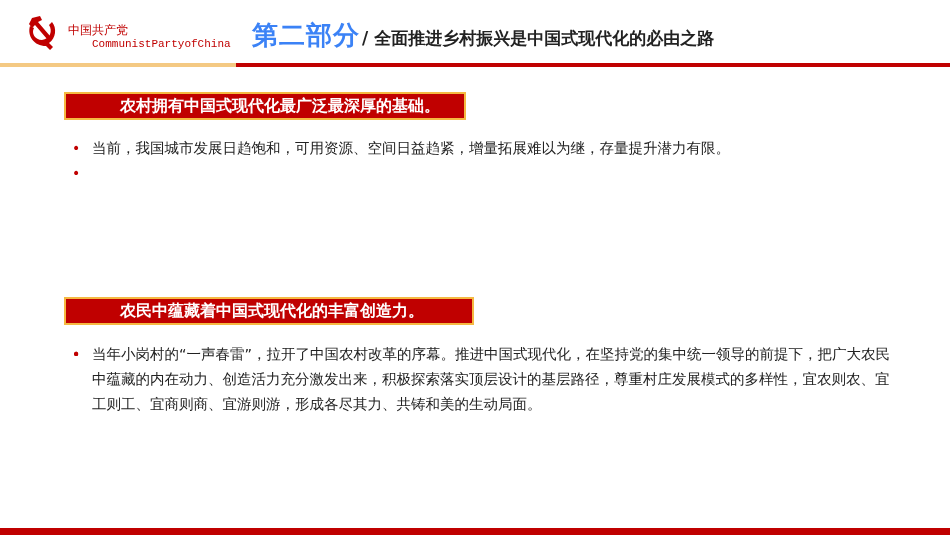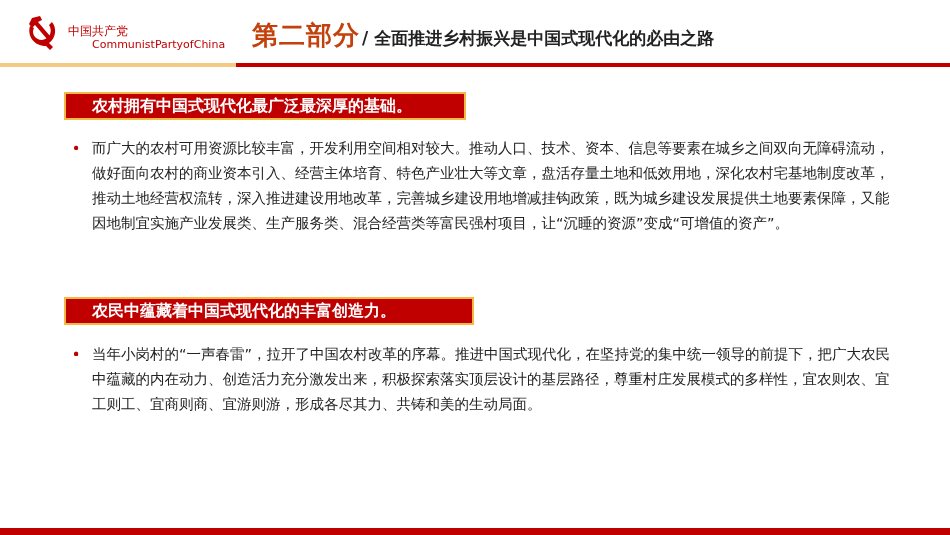--- a/index.html
+++ b/index.html
@@ -1,31 +1,31 @@
 <!DOCTYPE html>
 <html><head>
 <meta charset="utf-8">
 <style>
   html, body { margin: 0; padding: 0; }
   body {
     width: 950px; height: 535px; background: #ffffff; position: relative; overflow: hidden;
     font-family: "DejaVu Sans", "Liberation Sans", sans-serif; color: #222;
   }
   .logo { position: absolute; left: 22px; top: 12px; width: 40px; height: 40px; }
-  .brand { position: absolute; left: 68px; top: 24px; }
+  .brand { position: absolute; left: 68px; top: 24px; font-family: Liberation Mono, monospace; }
   .brand-cn { font-size: 12px; color: #c00000; line-height: 14px; }
   .brand-en { font-size: 11px; color: #c00000; line-height: 13px; margin-left: 24px; }
-  .section-num { position: absolute; left: 252px; top: 18px; font-size: 26px; font-weight: bold; color: #c2410c; letter-spacing: 1px; }
+  .section-num { position: absolute; left: 252px; top: 18px; font-size: 26px; font-weight: bold; color: #3b82f6; letter-spacing: 1px; }
   .section-title { position: absolute; left: 362px; top: 27px; font-size: 17px; font-weight: bold; color: #222; }
   .line-tan { position: absolute; left: 0; top: 63px; width: 236px; height: 4px; background: #f4c983; }
   .line-red { position: absolute; left: 236px; top: 63px; width: 714px; height: 4px; background: #c00000; }
   .banner {
     position: absolute; left: 64px; height: 28px; background: #c00000;
     border: 2px solid #f5b942; box-sizing: border-box; width: 402px;
-    color: #fff; font-weight: bold; font-size: 16px; line-height: 24px; padding-left: 26px;
+    color: #fff; font-weight: bold; font-size: 16px; line-height: 24px; padding-left: 54px;
   }
   .banner.b1 { top: 92px; }
   .banner.b2 { top: 297px; width: 410px; }
   .list { position: absolute; left: 72px; width: 830px; margin: 0; padding: 0; list-style: none; }
   .list.l1 { top: 136px; }
   .list.l2 { top: 342px; }
   .list li { position: relative; padding-left: 20px; font-size: 14.5px; line-height: 25px; color: #222; }
   .bullet { position: absolute; left: 0; top: 0; color: #c00000; font-size: 14px; }
   .footer { position: absolute; left: 0; top: 528px; width: 950px; height: 7px; background: #c00000; }
 </style>
@@ -40,22 +40,22 @@
   <div class="brand-cn">中国共产党</div>
   <div class="brand-en">CommunistPartyofChina</div>
 </div>
 <div class="section-num">第二部分</div>
 <div class="section-title">/ 全面推进乡村振兴是中国式现代化的必由之路</div>
 <div class="line-tan"></div>
 <div class="line-red"></div>
 
 <div class="banner b1">农村拥有中国式现代化最广泛最深厚的基础。</div>
 <ul class="list l1">
+  <li><span class="bullet">•</span><span>当前，我国城市发展日趋饱和，可用资源、空间日益趋紧，增量拓展难以为继，存量提升潜力有限。</span></li>
   <li><span class="bullet">•</span></li>
-  <li><span class="bullet">•</span><span>而广大的农村可用资源比较丰富，开发利用空间相对较大。推动人口、技术、资本、信息等要素在城乡之间双向无障碍流动，做好面向农村的商业资本引入、经营主体培育、特色产业壮大等文章，盘活存量土地和低效用地，深化农村宅基地制度改革，推动土地经营权流转，深入推进建设用地改革，完善城乡建设用地增减挂钩政策，既为城乡建设发展提供土地要素保障，又能因地制宜实施产业发展类、生产服务类、混合经营类等富民强村项目，让“沉睡的资源”变成“可增值的资产”。</span></li>
 </ul>
 
 <div class="banner b2">农民中蕴藏着中国式现代化的丰富创造力。</div>
 <ul class="list l2">
   <li><span class="bullet">•</span></li>
   <li><span class="bullet">•</span></li>
   <li><span class="bullet">•</span><span>当年小岗村的“一声春雷”，拉开了中国农村改革的序幕。推进中国式现代化，在坚持党的集中统一领导的前提下，把广大农民中蕴藏的内在动力、创造活力充分激发出来，积极探索落实顶层设计的基层路径，尊重村庄发展模式的多样性，宜农则农、宜工则工、宜商则商、宜游则游，形成各尽其力、共铸和美的生动局面。</span></li>
 </ul>
 
 <div class="footer"></div>

